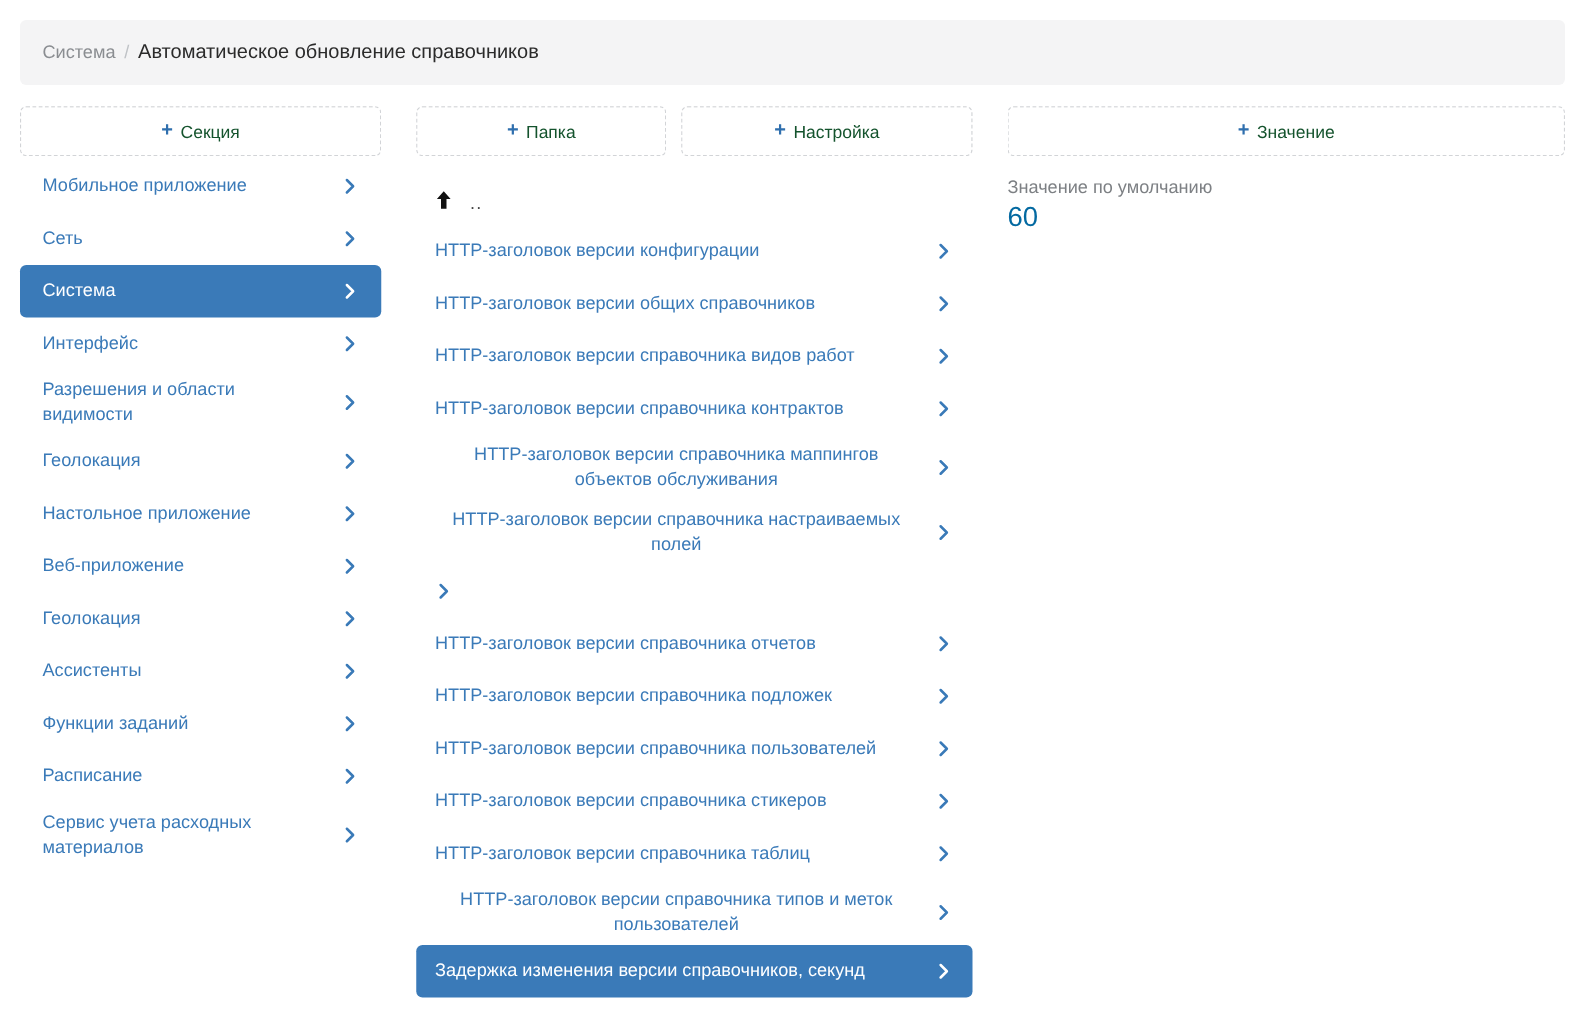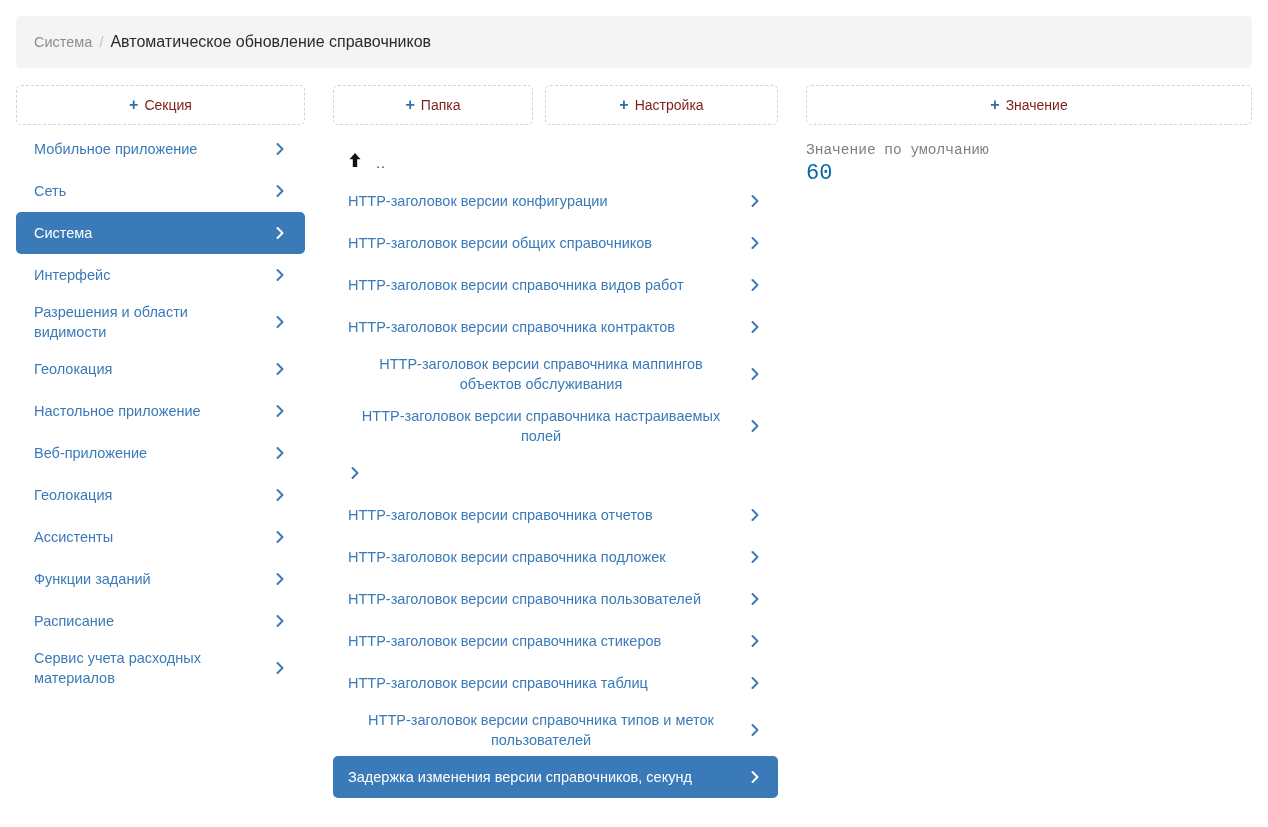--- a/index.html
+++ b/index.html
@@ -60,21 +60,21 @@
     user-select: none;
   }
   .addbtn .plus {
     font-weight: bold;
     font-size: 16px;
     color: #2f6fae;
     line-height: 1;
     position: relative;
     top: 0px;
   }
-  .addbtn .lbl { color: #7f1d1d; font-size: 14px; }
+  .addbtn .lbl { color: #14532d; font-size: 14px; }
 
   #btn-section  { left: 16px;  top: 85px; width: 289px; }
   #btn-folder   { left: 333px; top: 85px; width: 200px; }
   #btn-setting  { left: 545px; top: 85px; width: 233px; }
   #btn-value    { left: 806px; top: 85px; width: 446px; }
 
   
   .col { position: absolute; }
 
   .row {
@@ -135,21 +135,21 @@
   .uprow .updots {
     font-size: 14.5px;
     color: #444444;
     letter-spacing: 1px;
     line-height: 14px;
     position: relative;
     top: 3px;
   }
 
   
-  #rightcol { left: 806px; top: 140px; width: 446px; font-family: Liberation Mono, monospace; }
+  #rightcol { left: 806px; top: 140px; width: 446px; }
   .field-label {
     font-size: 14.5px;
     color: #7d8084;
     line-height: 20px;
     padding: 0 0 2px 0;
   }
   .field-value {
     font-size: 22px;
     color: #0369a1;
     line-height: 24px;

